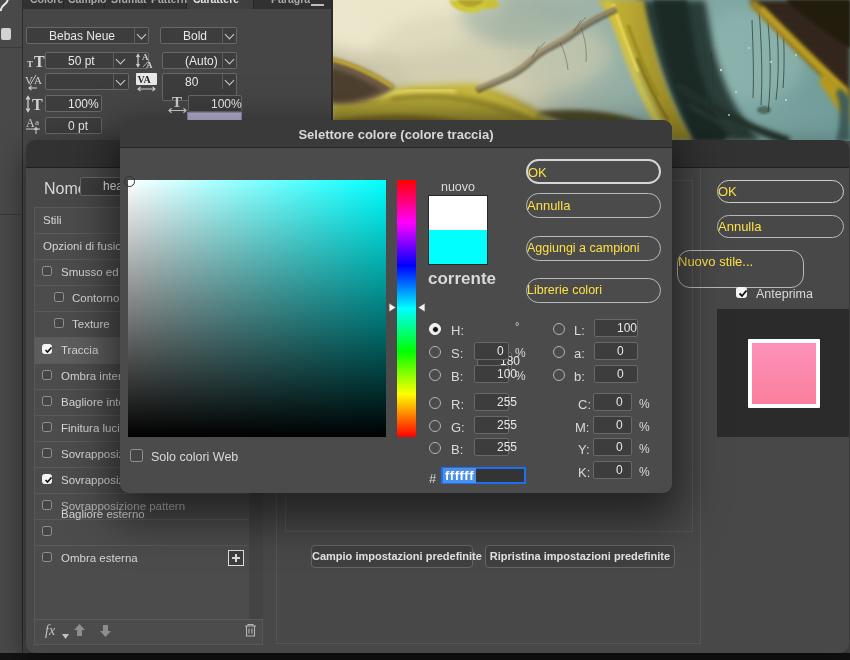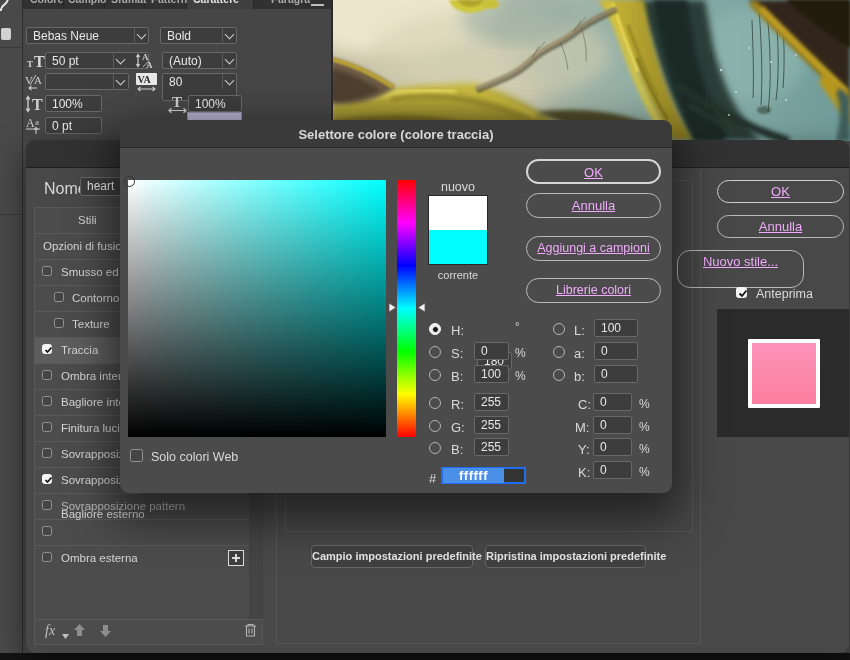--- a/index.html
+++ b/index.html
@@ -1,23 +1,23 @@
 <!DOCTYPE html>
 <html><head><meta charset="utf-8">
 <style>
   * { margin:0; padding:0; box-sizing:border-box; }
   html,body { width:850px; height:660px; overflow:hidden; background:#4a4a4a;
     font-family:"Liberation Sans", sans-serif; }
   .abs { position:absolute; }
   #stage { position:relative; width:850px; height:660px; overflow:hidden; }
   .txt { color:#d9d9d9; font-size:11.5px; white-space:nowrap; }
   .field { position:absolute; background:#3d3d3d; border:1px solid #686868;
-    border-radius:2px; color:#e8e8e8; font-size:12px; line-height:16px; padding-left:6px; }
+    border-radius:2px; color:#e8e8e8; font-size:12px; line-height:16px; padding-left:22px; }
   .pill { position:absolute; border:1px solid #b9b9b9; border-radius:13px;
-    color:#f0abfc; font-size:13px; text-align:center; background:transparent;text-decoration:underline; }
+    color:#fde047; font-size:13px; background:transparent; }
   .cb { position:absolute; width:11px; height:11px; border:1px solid #929292;
     border-radius:2.5px; background:#454545; }
   .cb.on { background:#f5f5f5; border-color:#f5f5f5; }
   .cb.on svg { position:absolute; left:0.5px; top:1px; }
   .radio { position:absolute; width:12px; height:12px; border:1.5px solid #b4b4b4;
     border-radius:50%; background:transparent; }
   .radio.on { background:#f2f2f2; border-color:#f2f2f2; }
   .radio.on::after { content:""; position:absolute; left:2px; top:2px; width:5px; height:5px; border:1px solid #f2f2f2;
     border-radius:50%; background:#111; }
   .chev { position:absolute; width:7px; height:7px; border-left:1.5px solid #cfcfcf;
@@ -239,21 +239,21 @@
        border-radius:9px; box-shadow:0 10px 30px rgba(0,0,0,0.5); overflow:hidden;">
 
     <div class="abs" style="left:0; top:0; width:823px; height:28px; background:#323232; border-bottom:1px solid #1f1f1f;"></div>
 
     <div class="abs txt" style="left:18px; top:40px; font-size:16px;">Nome:</div>
     <div class="field" style="left:54px; top:37px; width:190px; height:19px; background:#3d3d3d;">heart</div>
 
     <div class="abs" id="stylelist" style="left:8px; top:67px; width:229px; height:438px; border:1px solid #585858; background:#4c4c4c;">
 
       <div class="abs" style="left:214px; top:0; width:14px; height:411px; background:#444;"></div>
-      <div class="rowlbl" style="left:8px; top:6px;margin-left:35px;">Stili</div>
+      <div class="rowlbl" style="left:8px; top:6px;">Stili</div>
       <div class="sep" style="left:0; top:25px; width:214px; height:1px;"></div>
       <div class="rowlbl" style="left:8px; top:32px;">Opzioni di fusione</div>
       <div class="sep" style="left:0; top:51px; width:214px; height:1px;"></div>
       <div class="cb" style="left:7px; top:58px; width:10px; height:10px;"></div>
       <div class="rowlbl" style="left:26px; top:58px;">Smusso ed effetto rilievo</div>
       <div class="sep" style="left:0; top:77px; width:214px; height:1px;"></div>
       <div class="cb" style="left:19px; top:84px; width:10px; height:10px;"></div>
       <div class="rowlbl" style="left:37px; top:84px;">Contorno</div>
       <div class="sep" style="left:0; top:103px; width:214px; height:1px;"></div>
       <div class="cb" style="left:19px; top:110px; width:10px; height:10px;"></div>
@@ -312,21 +312,21 @@
         </svg>
       <svg class="abs" style="left:209px; top:415px;" width="13" height="14" viewBox="0 0 13 14">
         <path d="M1 3 L12 3 M4 3 L4 1.5 L9 1.5 L9 3 M2.5 3 L2.5 13 L10.5 13 L10.5 3 M5 5.5 L5 10.5 M8 5.5 L8 10.5" stroke="#b5b5b5" stroke-width="1.1" fill="none"></path>
       </svg>
     </div>
 
     <div class="abs" style="left:250px; top:29px; width:425px; height:475px; border:1px solid #555555; border-top:none;"></div>
     <div class="abs" style="left:259px; top:40px; width:408px; height:352px; border:1px solid #555555;"></div>
 
     <div class="abs" style="left:285px; top:405px; width:162px; height:23px; background:#404040; border:1px solid #666; border-radius:4px; color:#e5e5e5; font-size:11px; font-weight:bold; text-align:center; line-height:21px; white-space:nowrap;">Campio impostazioni predefinite</div>
-    <div class="abs" style="left:459px; top:405px; width:161px; height:23px; background:#404040; border:1px solid #666; border-radius:4px; color:#e5e5e5; font-size:11px; font-weight:bold; text-align:center; line-height:21px; white-space:nowrap;">Ripristina impostazioni predefinite</div>
+    <div class="abs" style="left:459px; top:405px; width:190px; height:23px; background:#404040; border:1px solid #666; border-radius:4px; color:#e5e5e5; font-size:11px; font-weight:bold; text-align:center; line-height:21px; white-space:nowrap;">Ripristina impostazioni predefinite</div>
 
     <div class="pill" style="left:691px; top:40px; width:127px; height:23px; line-height:21px; border-width:1.5px; border-color:#d0d0d0;">OK</div>
     <div class="pill" style="left:691px; top:75px; width:127px; height:23px; line-height:21px;">Annulla</div>
     <div class="pill" style="left:651px; top:110px; width:127px; height:38px; line-height:21px;">Nuovo stile...</div>
     <div class="cb on" style="left:710px; top:147px;">
         <svg width="10" height="9" viewBox="0 0 10 9">
           <path d="M1.5 4.5 L4 7 L8.5 1.5" stroke="#111" stroke-width="1.8" fill="none"></path>
         </svg>
       </div>
     <div class="abs txt" style="left:730px; top:147px; font-size:12.5px;">Anteprima</div>
@@ -350,21 +350,21 @@
       </svg>
     <svg class="abs" style="left:297px; top:182px;" width="9" height="11" viewBox="0 0 9 11">
         <path d="M8 1 L1 5.5 L8 10 Z" fill="#f4f4f4" stroke="#555" stroke-width="0.8"></path>
       </svg>
 
     <div class="abs txt" style="left:308px; top:60px; width:60px; text-align:center; font-size:12.5px;">nuovo</div>
     <div class="abs" style="left:308px; top:75px; width:60px; height:70px; border:1px solid #282828;">
       <div class="abs" style="left:0; top:0; width:58px; height:34px; background:#fff;"></div>
       <div class="abs" style="left:0; top:34px; width:58px; height:34px; background:#00ffff;"></div>
     </div>
-    <div class="abs txt" style="left:308px; top:149px; width:60px; text-align:center; font-size:11px;">corrente</div>
+    <div class="abs txt" style="left:308px; top:149px; width:60px; text-align:center; font-size:17px;font-weight:bold;">corrente</div>
 
     <div class="pill" style="left:406px; top:39px; width:135px; height:25px; line-height:23px; border-width:2px; border-color:#d6d6d6; border-radius:13px;">OK</div>
     <div class="pill" style="left:406px; top:73px; width:135px; height:25px; line-height:23px;">Annulla</div>
     <div class="pill" style="left:406px; top:158px; width:135px; height:25px; line-height:23px; font-size:12.5px;">Librerie colori</div>
     <div class="pill" style="left:406px; top:116px; width:135px; height:25px; line-height:23px; font-size:12.5px;">Aggiungi a campioni</div>
 
     <div class="radio on" style="left:309px; top:203px;"></div>
     <div class="abs txt" style="left:331px; top:203px; font-size:13px;">H:</div>
     <div class="field" style="left:357px; top:199px; width:35px; height:18px;margin-top:33px;">180</div>
     <div class="abs txt" style="left:395px; top:200px; font-size:11px;">°</div>
@@ -385,21 +385,21 @@
 
     <div class="radio" style="left:309px; top:300px;"></div>
     <div class="abs txt" style="left:331px; top:300px; font-size:13px;">G:</div>
     <div class="field" style="left:354px; top:296px; width:35px; height:18px;">255</div>
 
     <div class="radio" style="left:309px; top:322px;"></div>
     <div class="abs txt" style="left:331px; top:322px; font-size:13px;">B:</div>
     <div class="field" style="left:354px; top:318px; width:35px; height:18px;">255</div>
 
     <div class="abs txt" style="left:309px; top:351px; font-size:13px;">#</div>
-    <div class="abs" style="left:321px; top:347px; width:85px; height:17px; background:#343434; border:2px solid #1f6ef0; color:#fff; font-size:13px; line-height:13px; font-weight:bold;"><span style="background:#4a8fe8; padding:0 16px; letter-spacing:0.5px;">ffffff</span></div>
+    <div class="abs" style="left:321px; top:347px; width:85px; height:17px; background:#343434; border:2px solid #1f6ef0; color:#fff; font-size:13px; line-height:13px; font-weight:bold;"><span style="background:#4a8fe8; padding:0 2px; letter-spacing:0.5px;">ffffff</span></div>
 
     <div class="radio" style="left:433px; top:203px;"></div>
     <div class="abs txt" style="left:454px; top:203px; font-size:13px;">L:</div>
     <div class="field" style="left:474px; top:199px; width:44px; height:18px;">100</div>
     <div class="radio" style="left:433px; top:226px;"></div>
     <div class="abs txt" style="left:454px; top:226px; font-size:13px;">a:</div>
     <div class="field" style="left:474px; top:222px; width:44px; height:18px;">0</div>
     <div class="radio" style="left:433px; top:249px;"></div>
     <div class="abs txt" style="left:454px; top:249px; font-size:13px;">b:</div>
     <div class="field" style="left:474px; top:245px; width:44px; height:18px;">0</div>

